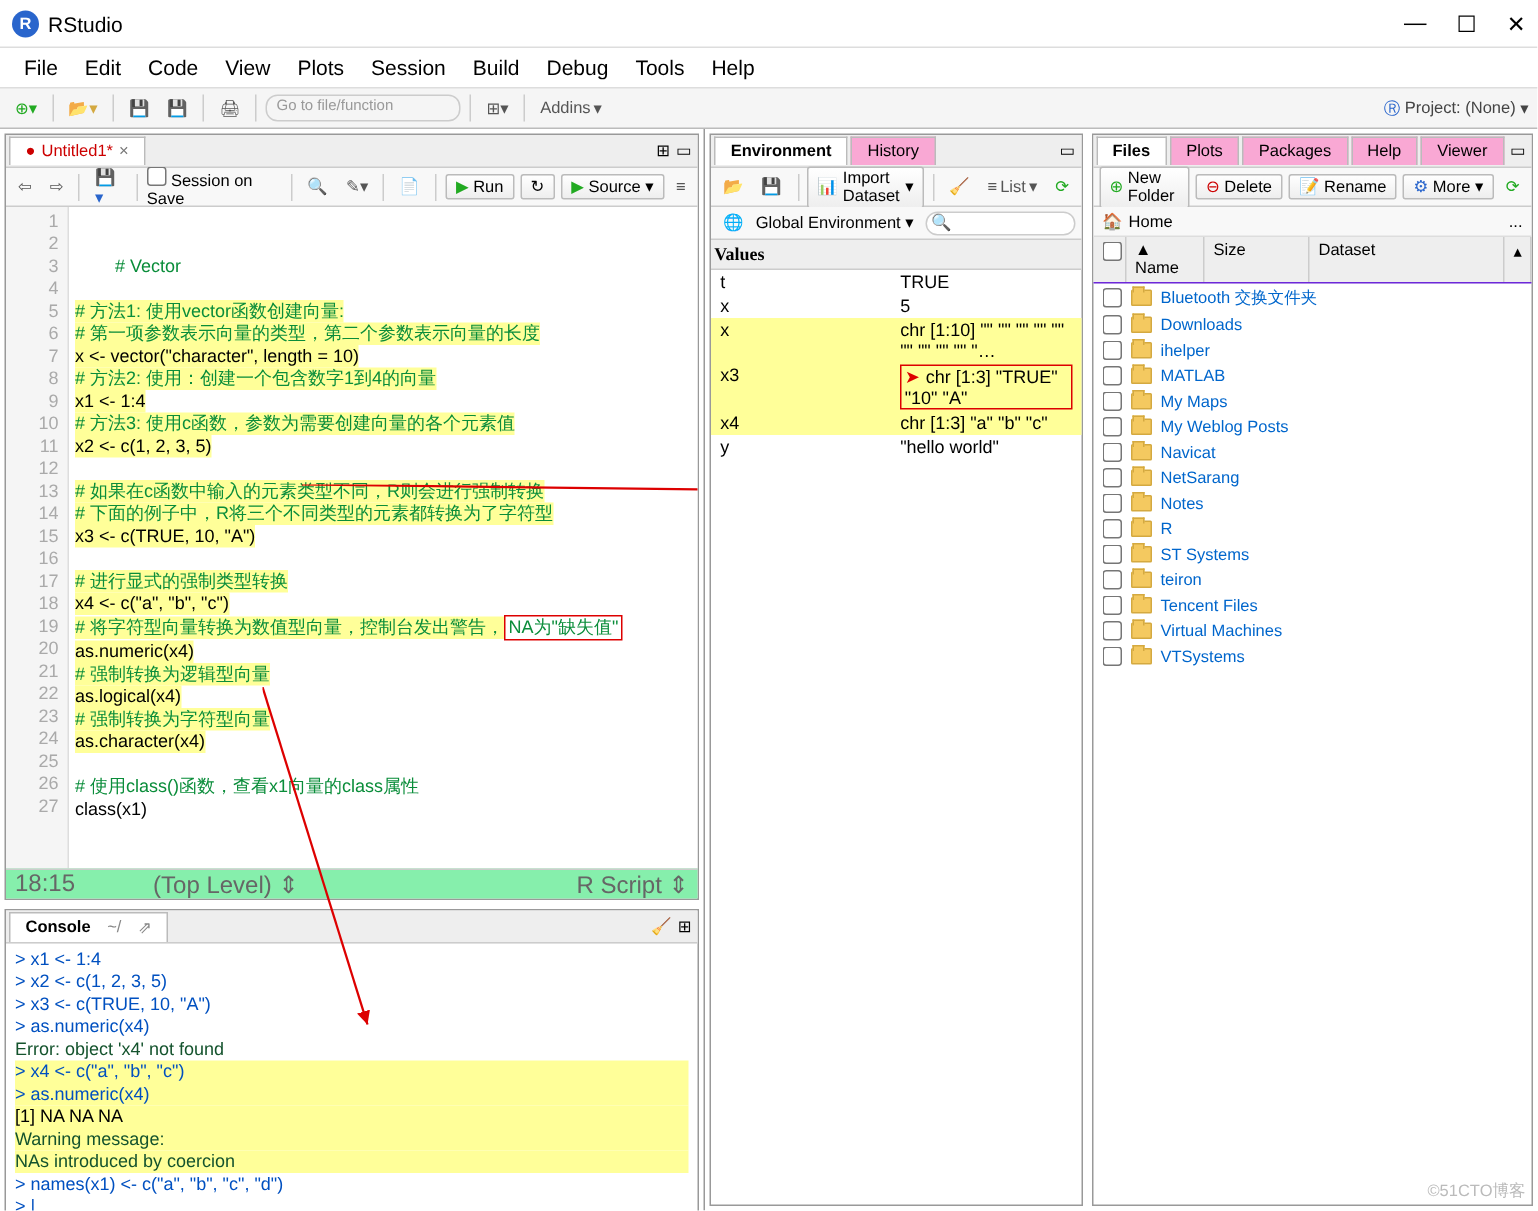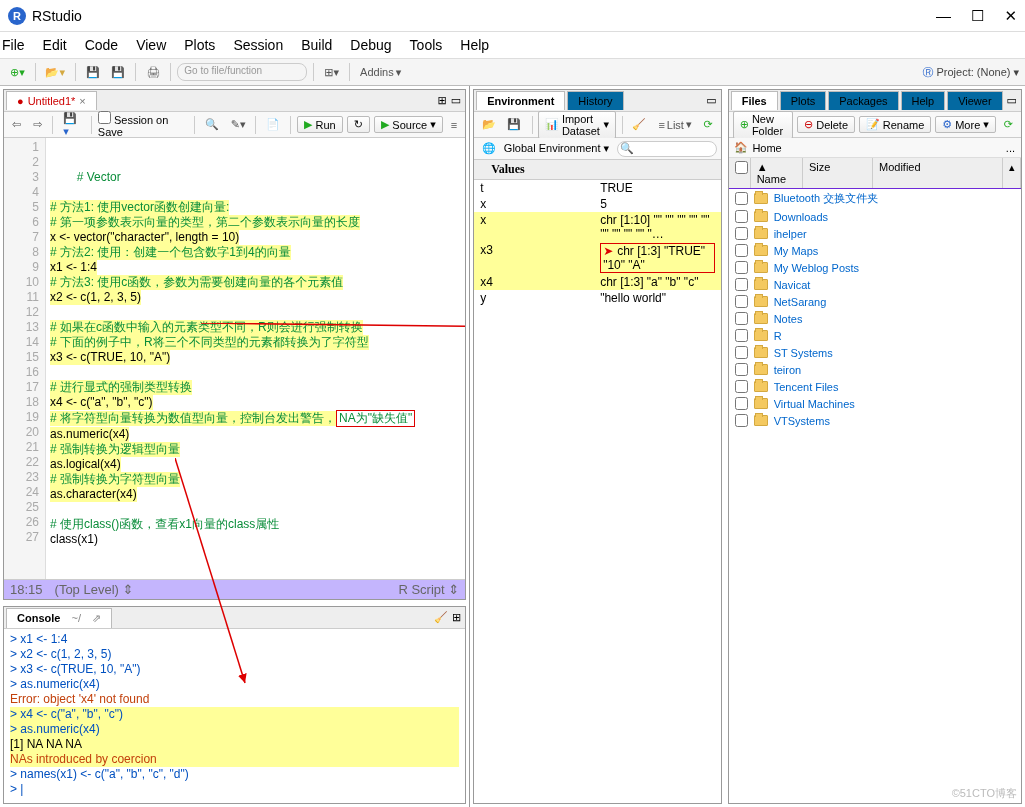--- a/index.html
+++ b/index.html
@@ -1,54 +1,54 @@
 <!DOCTYPE html>
 <html><head>
 <meta charset="utf-8">
 <style>
 * { margin:0; padding:0; box-sizing:border-box; font-family:"Segoe UI",Arial,sans-serif; }
 body { width:1025px; height:807px; background:#fff; overflow:hidden; font-size:12px; }
 .titlebar { height:32px; display:flex; align-items:center; padding:0 8px; border-bottom:1px solid #ddd; }
 .titlebar .rlogo { width:18px; height:18px; background:#2965cc; border-radius:50%; color:#fff; display:flex; align-items:center; justify-content:center; font-weight:bold; font-size:11px; margin-right:6px; }
 .titlebar .title { font-size:14px; }
 .titlebar .winctl { margin-left:auto; display:flex; gap:20px; font-size:15px; }
-.menubar { height:26px; display:flex; align-items:center; padding:0 2px; gap:18px; font-size:14px; }
+.menubar { height:26px; display:flex; align-items:center; padding:0 16px; gap:18px; font-size:14px; }
 .menubar span { cursor:default; }
 .toolbar { height:28px; display:flex; align-items:center; padding:0 6px; gap:4px; border-top:1px solid #ddd; border-bottom:1px solid #bbb; background:#f5f5f5; }
 .tbtn { padding:2px 4px; font-size:11px; color:#555; display:flex; align-items:center; gap:2px; }
 .sep { width:1px; height:18px; background:#ccc; margin:0 2px; }
 .search-fn { width:130px; height:18px; border:1px solid #ccc; border-radius:8px; padding:1px 6px; font-size:10px; color:#999; }
 .project-lbl { margin-left:auto; font-size:11px; color:#444; display:flex; align-items:center; gap:3px; }
 .main { display:flex; height:calc(807px - 32px - 26px - 28px); }
 .leftcol { width:561px; display:flex; flex-direction:column; border-right:1px solid #999; }
 .rightcol { flex:1; display:flex; flex-direction:row; }
 .pane { border:1px solid #999; margin:3px; background:#fff; display:flex; flex-direction:column; }
 .tabrow { display:flex; align-items:center; height:22px; background:#eee; border-bottom:1px solid #ccc; font-size:11px; }
 .tab { padding:3px 10px; background:#fff; border:1px solid #bbb; border-bottom:none; margin-left:2px; display:flex; align-items:center; gap:4px; }
-.tab.inactive { background:#0369a1; }
+.tab.inactive { background:#f9a8d4; }
 .tab .close { color:#777; }
 .tabrow .spacer { flex:1; }
 .mini-icons { display:flex; gap:4px; padding:0 4px; }
 .subbar { height:26px; display:flex; align-items:center; padding:2px 4px; gap:4px; border-bottom:1px solid #ccc; background:#f8f8f8; font-size:11px; }
 .btn { border:1px solid #bbb; border-radius:2px; padding:1px 6px; background:linear-gradient(#fff,#eee); display:flex; align-items:center; gap:3px; font-size:11px; }
 .editor { flex:1; display:flex; background:#fff; font-family:Consolas,monospace; font-size:12px; line-height:15px; overflow:hidden; }
 .gutter { width:42px; text-align:right; color:#aaa; padding:2px 6px 2px 0; background:#f5f5f5; border-right:1px solid #ddd; }
 .code { flex:1; padding:2px 4px; white-space:pre; position:relative; }
 .hl { background:#ffff99; display:inline-block; }
 .cm { color:#0a8d3a; }
 .redbox { border:1.5px solid #d00; display:inline-block; padding:0 2px; }
-.statusbar { height:20px; border-top:1px solid #ccc; background:#c4b5fd; display:flex; align-items:center; padding:0 6px; font-size:13px; color:#666; }
+.statusbar { height:20px; border-top:1px solid #ccc; background:#86efac; display:flex; align-items:center; padding:0 6px; font-size:16px; color:#666;gap:40px; }
 .statusbar .right { margin-left:auto; }
 .console-body { flex:1; font-family:Consolas,monospace; font-size:12px; line-height:15px; padding:3px 6px; overflow:hidden; }
 .console-body .p { color:#0050c0; }
-.console-body .err { color:#c2410c; }
+.console-body .err { color:#14532d; }
 .console-body .out { color:#000; }
 .console-body .hlc { background:#ffff99; }
 .env-table { flex:1; font-family:Consolas,monospace; font-size:12px; }
-.env-hdr { background:#eee; font-weight:bold; padding:2px 17px; border-bottom:1px solid #ccc; font-family:"Segoe UI"; }
+.env-hdr { background:#eee; font-weight:bold; padding:2px 2px; border-bottom:1px solid #ccc; font-family:"Segoe UI"; }
 .env-row { display:flex; padding:1px 6px; }
 .env-row .k { width:120px; }
 .env-row .v { flex:1; }
 .env-row.yl { background:#ffff99; }
 .files-hdr { display:flex; background:#eee; border-bottom:1px solid #6d28d9; font-size:11px; }
 .files-hdr div { padding:3px 6px; border-right:1px solid #ccc; }
 .files-list { flex:1; overflow:auto; font-size:11px; }
 .file-row { display:flex; align-items:center; padding:2px 6px; gap:6px; }
 .file-row input { margin:0; }
 .folder-ico { width:14px; height:11px; background:#f4c960; border-radius:1px; border:1px solid #d4a940; position:relative; }
@@ -187,20 +187,21 @@
           <line x1="0" y1="0" x2="70" y2="225" stroke="#d00" stroke-width="1.5" marker-end="url(#ah2)"></line>
         </svg>
       <div class="p">&gt; x1 &lt;- 1:4</div>
           <div class="p">&gt; x2 &lt;- c(1, 2, 3, 5)</div>
           <div class="p">&gt; x3 &lt;- c(TRUE, 10, "A")</div>
           <div class="p">&gt; as.numeric(x4)</div>
           <div class="err">Error: object 'x4' not found</div>
           <div class="p hlc">&gt; x4 &lt;- c("a", "b", "c")</div>
           <div class="p hlc">&gt; as.numeric(x4)</div>
           <div class="out hlc">[1] NA NA NA</div>
+          <div class="err hlc">Warning message:</div>
           <div class="err hlc">NAs introduced by coercion</div>
           <div class="p">&gt; names(x1) &lt;- c("a", "b", "c", "d")</div>
           <div class="p">&gt; |</div>
         </div>
     </div>
   </div>
 
   <div class="rightcol">
 
     <div class="pane" style="flex:0 0 248px">
@@ -289,38 +290,43 @@
       </div>
       <div class="breadcrumb">
         <span class="home-ico">🏠</span>
         <span>Home</span>
         <span style="margin-left:auto">...</span>
       </div>
       <div class="files-hdr">
         <div style="width:22px"><input type="checkbox" style=""></div>
         <div style="flex:1">▲ Name</div>
         <div style="width:70px">Size</div>
-        <div style="width:130px">Modified</div>
+        <div style="width:130px">Dataset</div>
         <div style="width:18px">▴</div>
       </div>
       <div class="files-list" id="fileslist">
           <div class="file-row">
             <input type="checkbox" style="">
             <span class="folder-ico"></span>
             <span class="link">Bluetooth 交换文件夹</span>
           </div>
           <div class="file-row">
             <input type="checkbox" style="">
             <span class="folder-ico"></span>
             <span class="link">Downloads</span>
           </div>
           <div class="file-row">
             <input type="checkbox" style="">
             <span class="folder-ico"></span>
             <span class="link">ihelper</span>
+          </div>
+          <div class="file-row">
+            <input type="checkbox" style="">
+            <span class="folder-ico"></span>
+            <span class="link">MATLAB</span>
           </div>
           <div class="file-row">
             <input type="checkbox" style="">
             <span class="folder-ico"></span>
             <span class="link">My Maps</span>
           </div>
           <div class="file-row">
             <input type="checkbox" style="">
             <span class="folder-ico"></span>
             <span class="link">My Weblog Posts</span>

